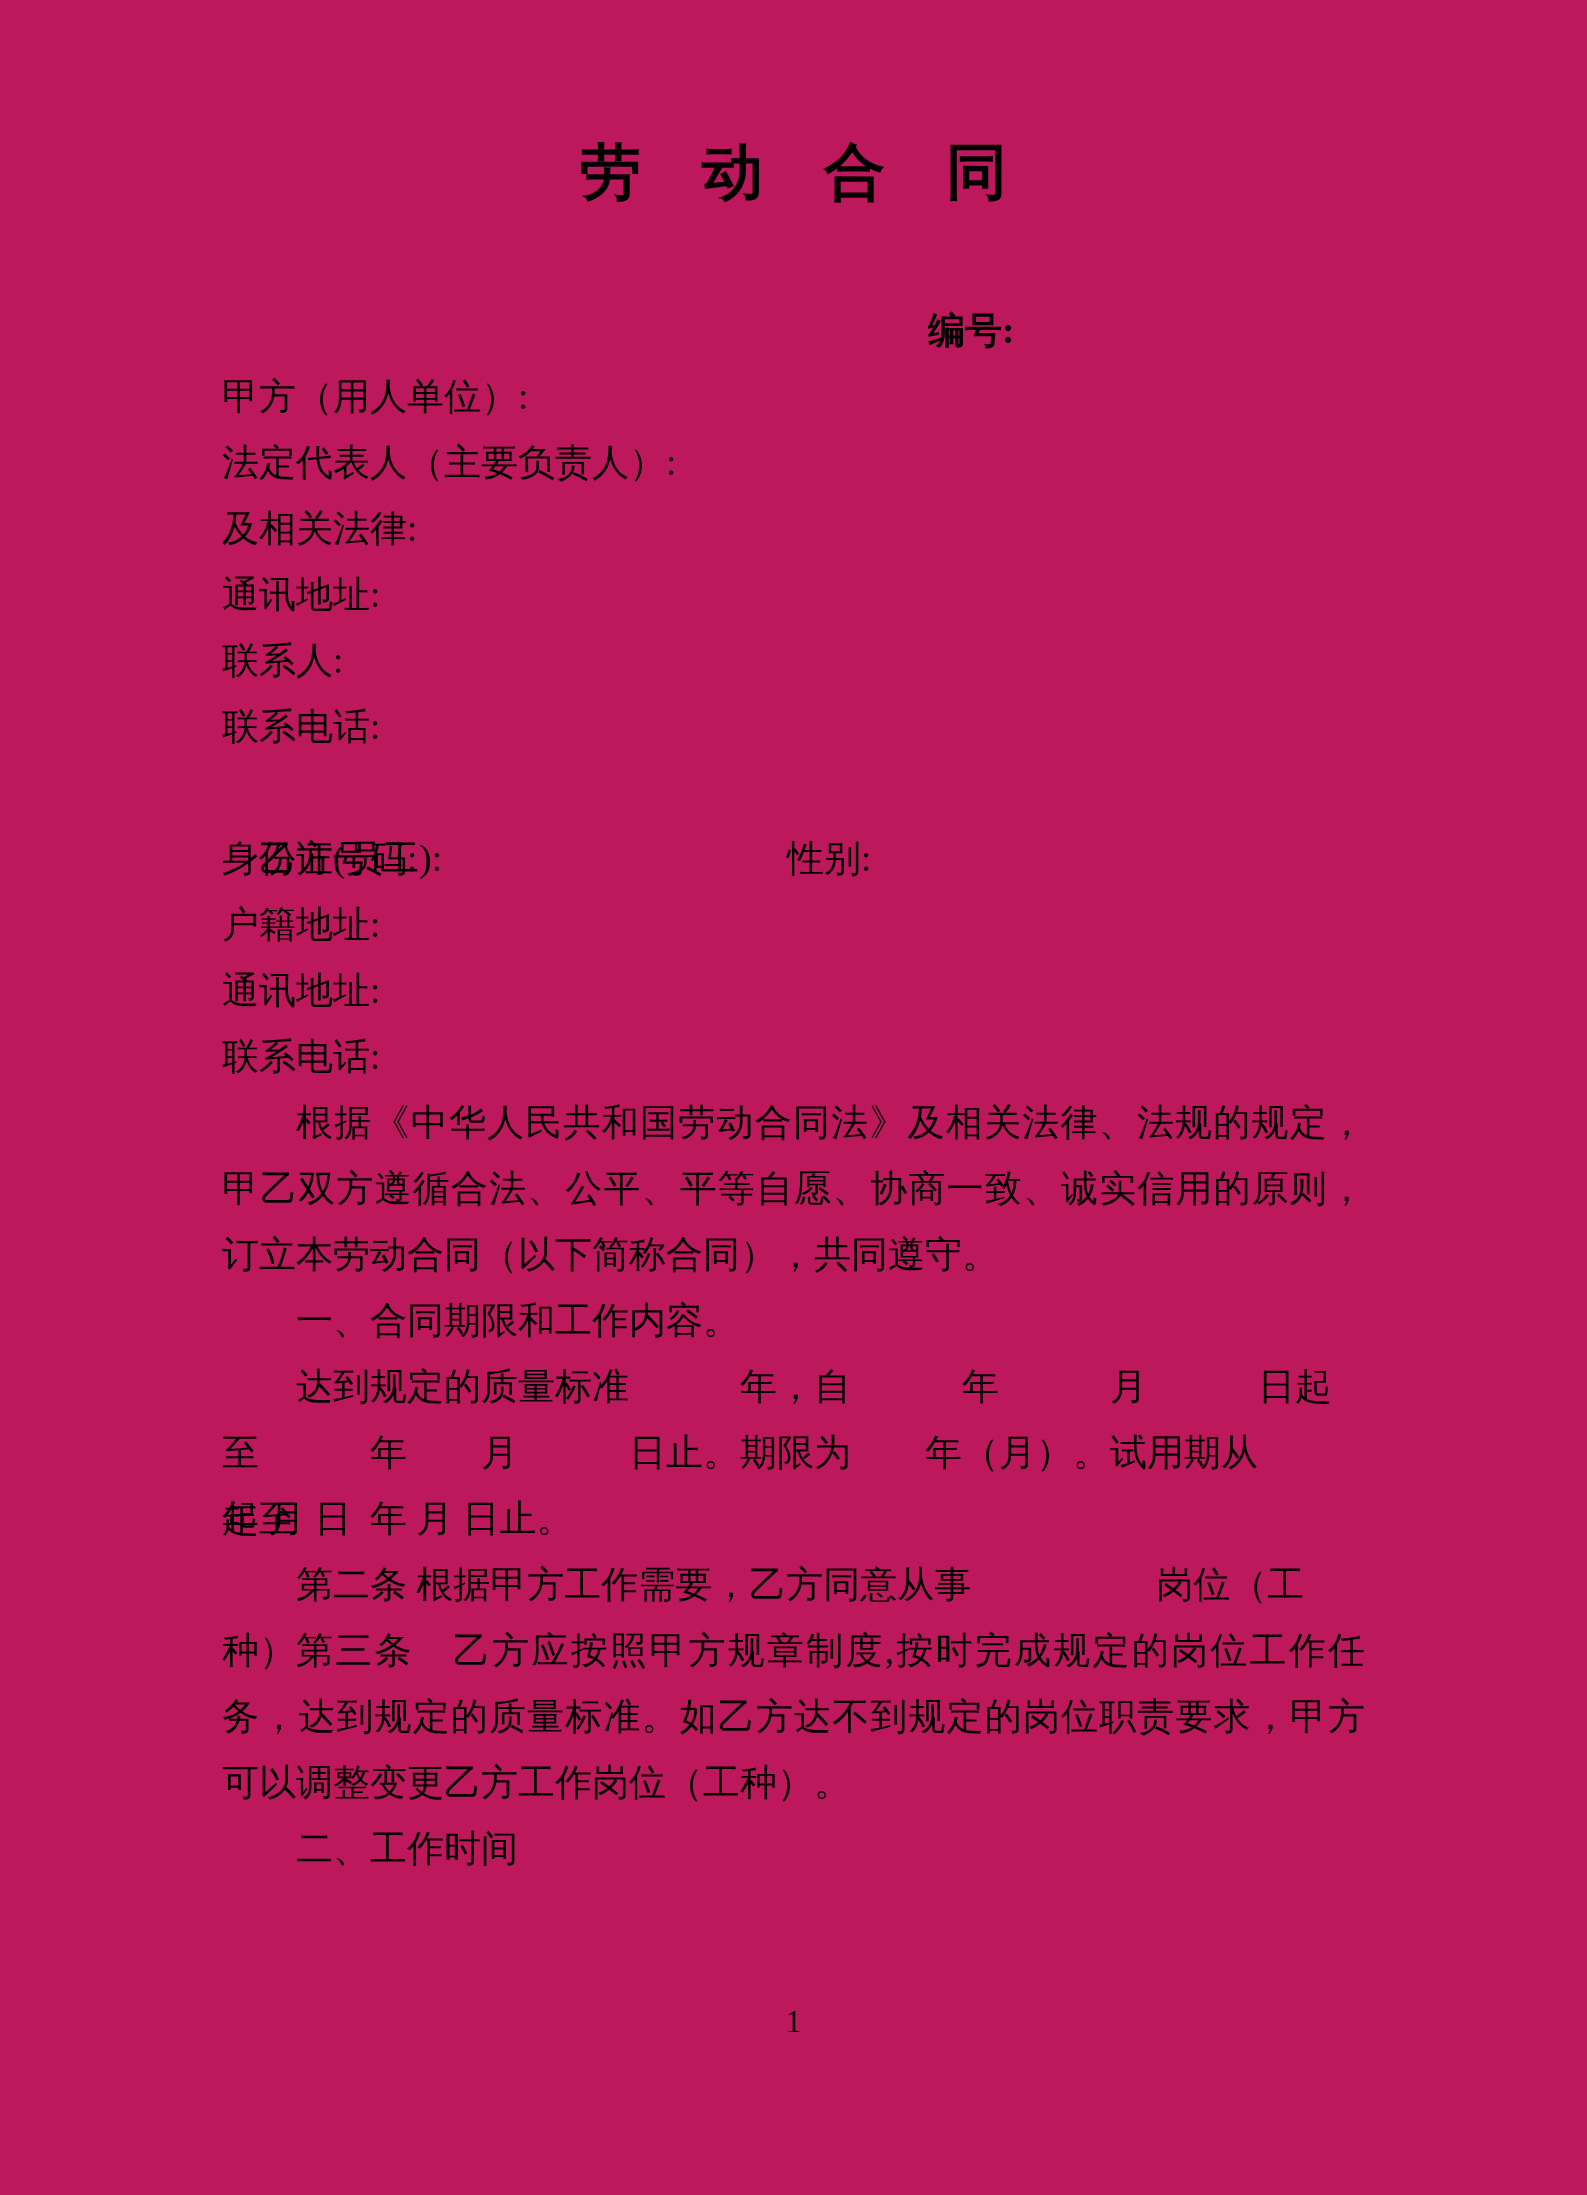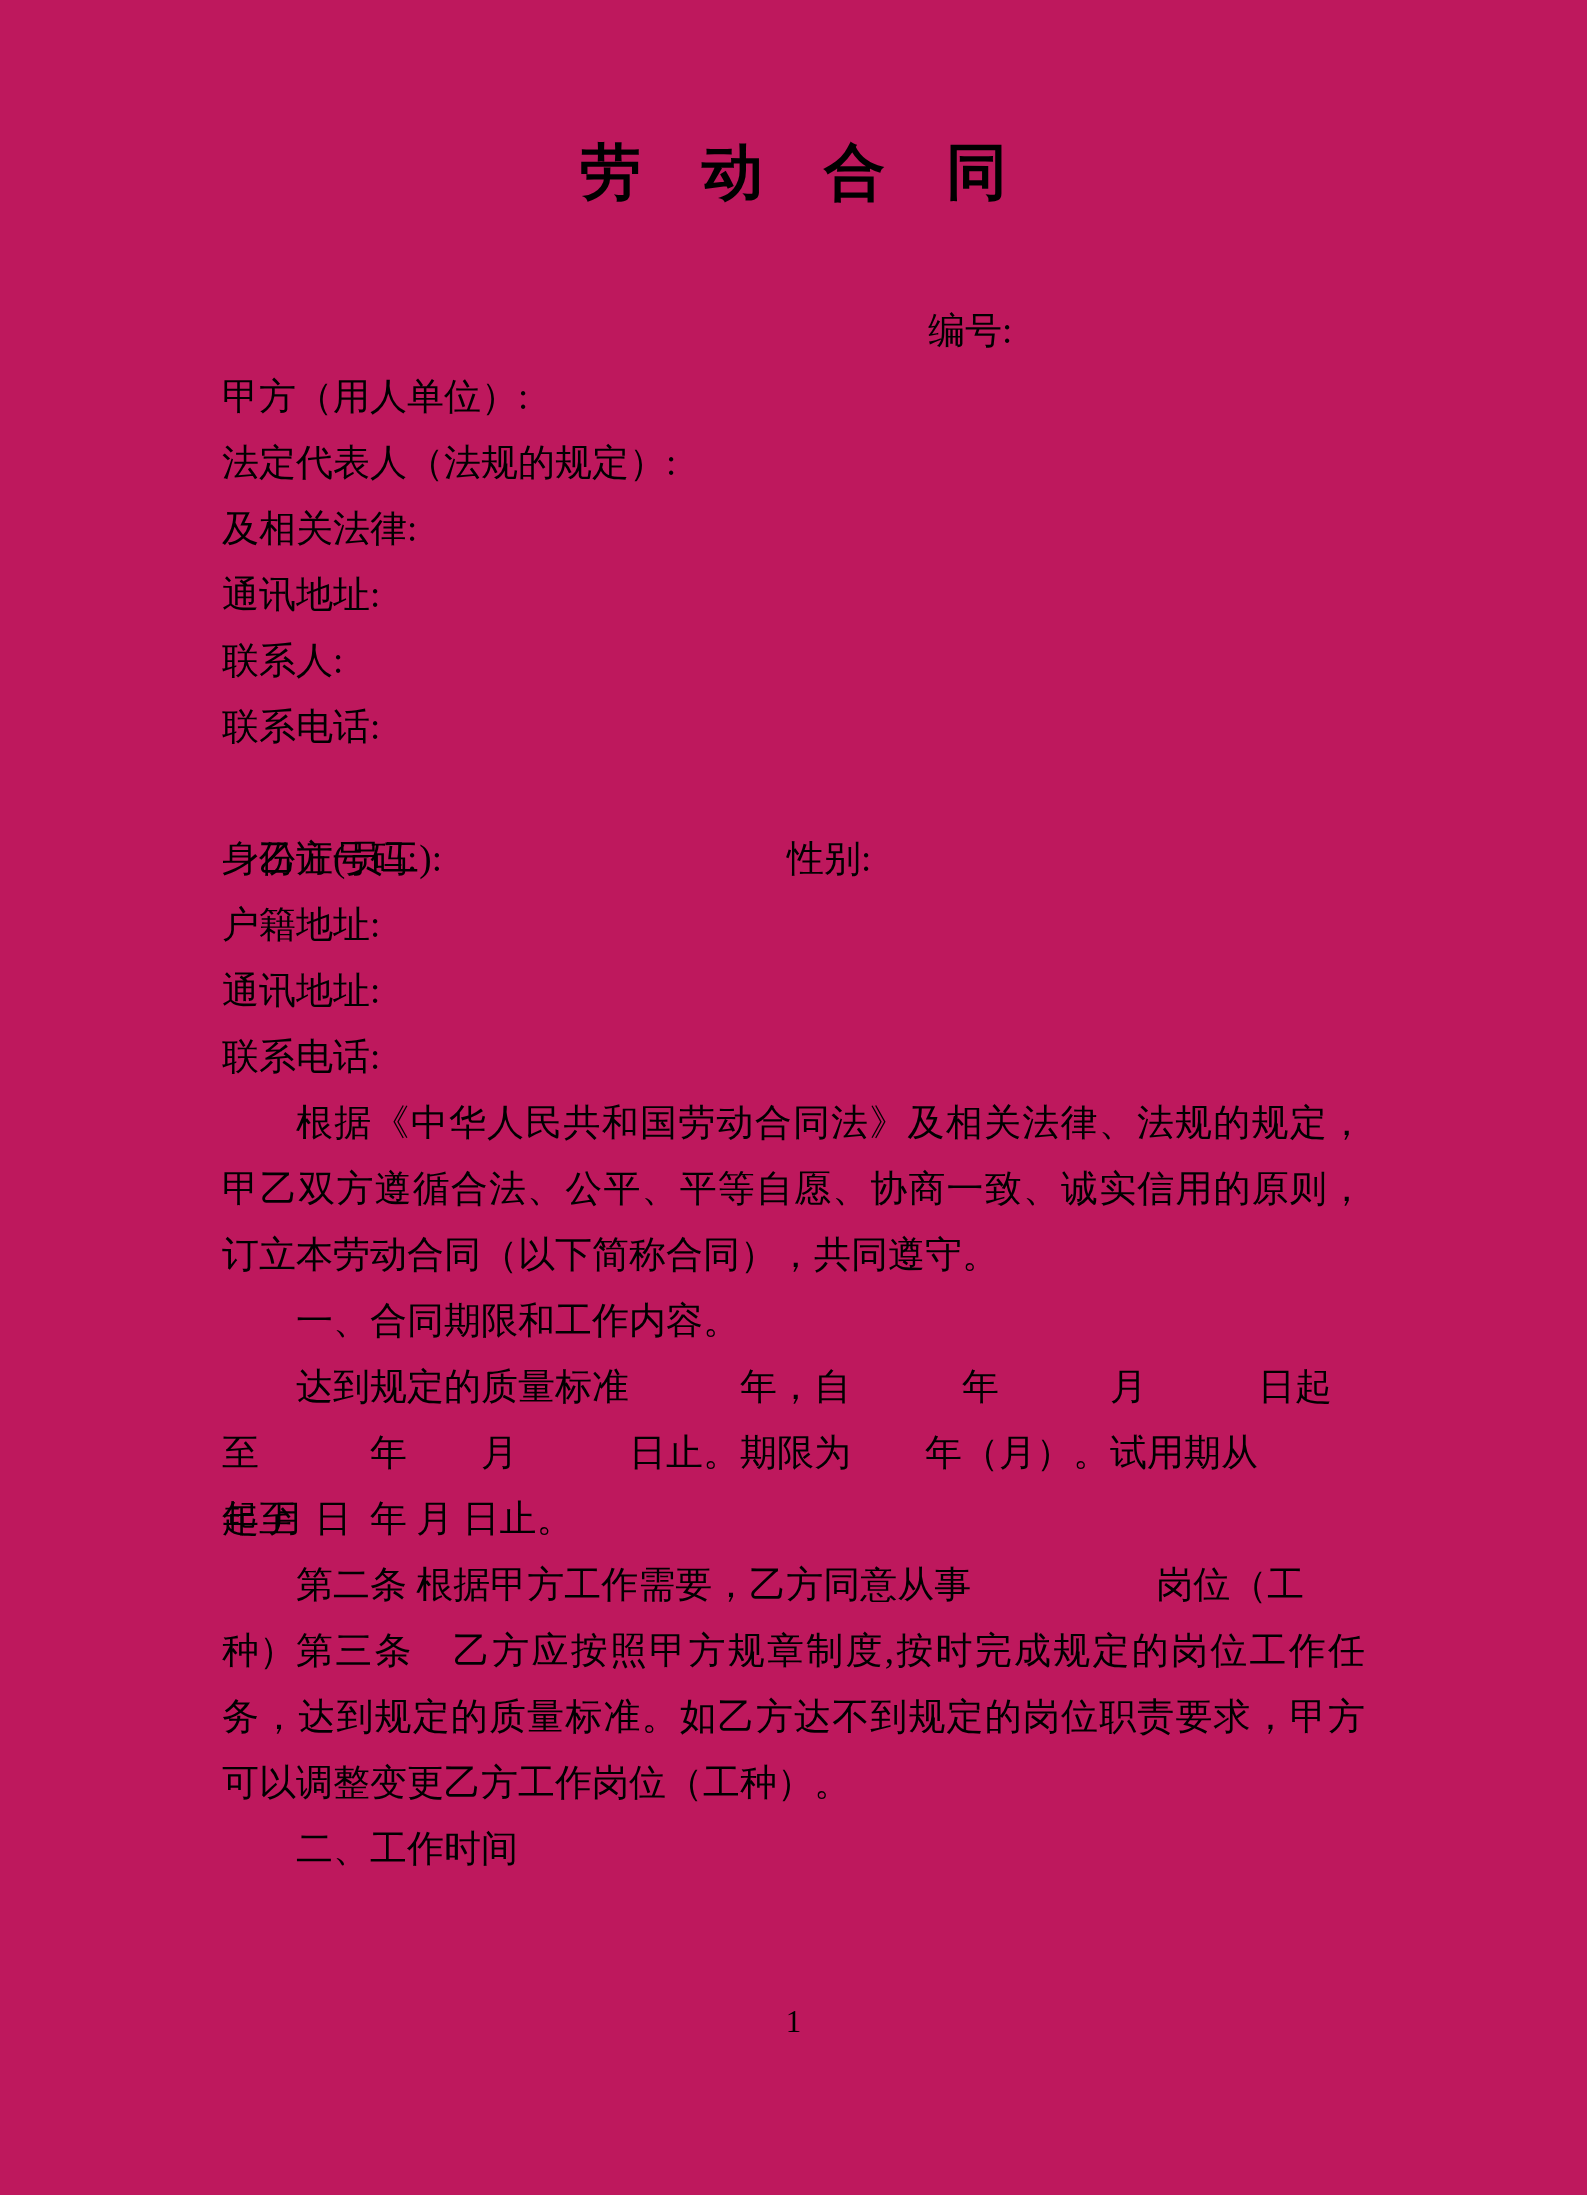--- a/index.html
+++ b/index.html
@@ -22,21 +22,21 @@
     font-size: 61px;
     font-weight: 700;
     line-height: 1;
     white-space: pre-wrap;
   }
   .line {
     height: 66px;
     line-height: 66px;
     white-space: pre-wrap;
   }
-  .num-line { margin-top: 95px; padding-left: 706px; }
+  .num-line { margin-top: 95px; padding-left: 706px; font-weight: bold; }
   .two-col .col-left { display: inline-block; width: 528px; }
   .indent { text-indent: 74px; }
   .justify-last { text-align: justify; text-align-last: justify; }
   .page-number {
     position: absolute;
     left: 0; right: 0;
     top: 2003px;
     text-align: center;
     font-size: 31px;
     line-height: 1.2;
@@ -45,21 +45,21 @@
 </head>
 <body>
 
 <div class="page">
 
   <div class="doc-title">劳　动　合　同</div>
 
   <div class="line num-line"><span>编号:</span></div>
 
   <div class="line">甲方（用人单位）:</div>
-  <div class="line">法定代表人（法规的规定）:</div>
+  <div class="line">法定代表人（主要负责人）:</div>
   <div class="line">及相关法律:</div>
   <div class="line">通讯地址:</div>
   <div class="line">联系人:</div>
   <div class="line">联系电话:</div>
 
   <div class="line two-col">
     <span class="col-left">乙方(员工):</span><span>性别:</span>
   </div>
 
   <div class="line">身份证号码:</div>

